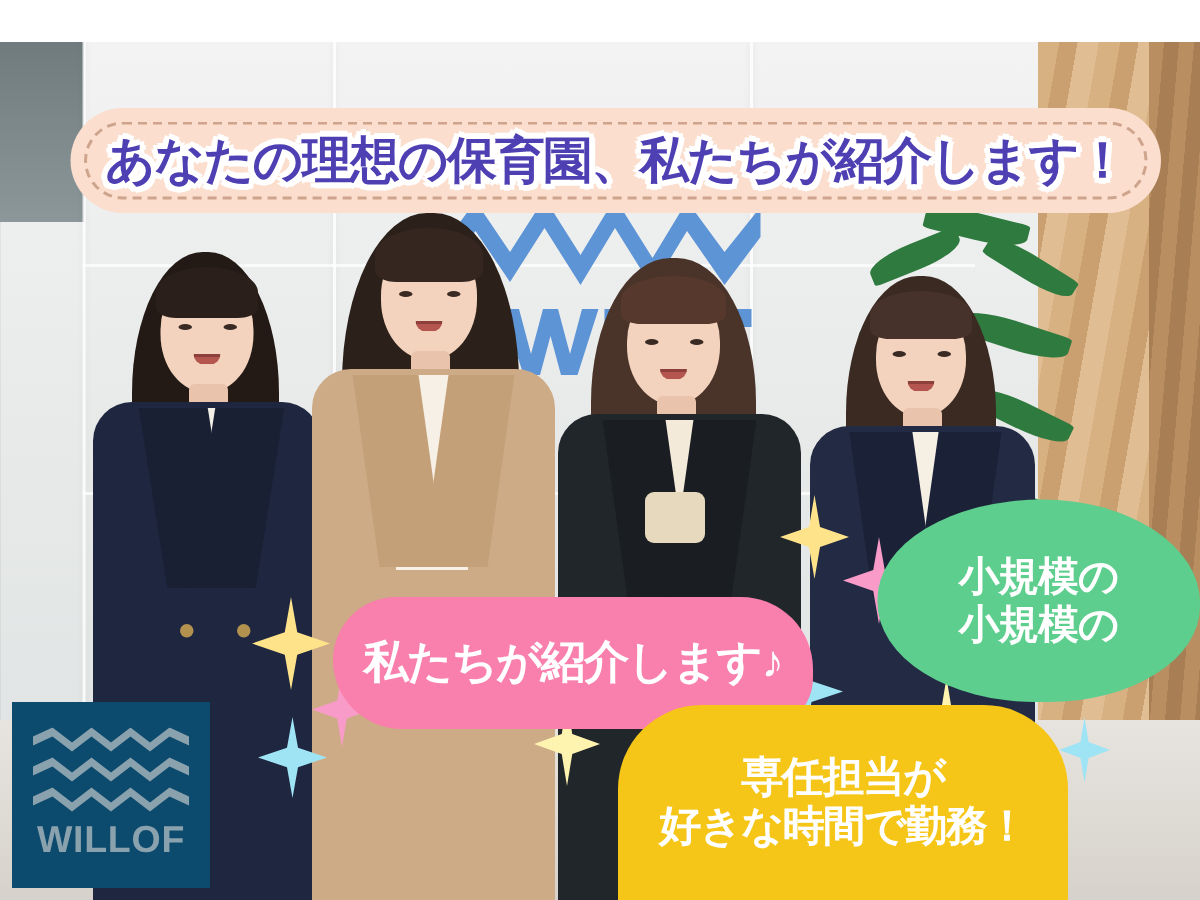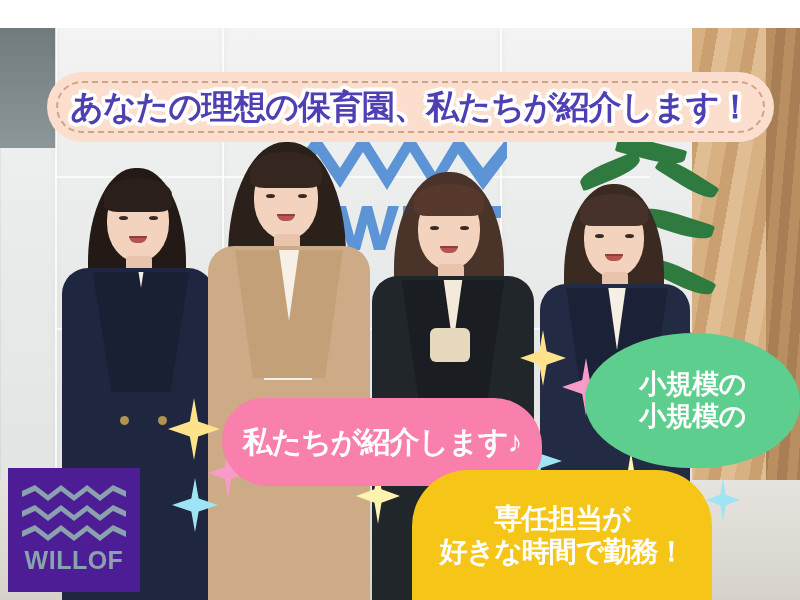--- a/index.html
+++ b/index.html
@@ -108,21 +108,21 @@
     justify-content:center;
   }
   .bubble span { display:block; }
 
   
   .sparkle { position:absolute;
      clip-path: polygon(50% 0%, 58% 38%, 100% 50%, 58% 62%, 50% 100%, 42% 62%, 0% 50%, 42% 38%); }
 
   
   .logo-card { position:absolute; left:8px; top:468px; width:132px; height:124px;
-               background:#4c1d95; display:flex; flex-direction:column;
+               background:#0c4a6e; display:flex; flex-direction:column;
                align-items:center; justify-content:center; gap:3px; }
   .logo-mark { width:104px; height:58px; }
   .logo-mark svg { display:block; width:100%; height:100%; }
   .logo-word { font-family:"Liberation Sans", sans-serif; font-weight:bold;
                font-size:25px; color:#8aa2ad; letter-spacing:0.5px; }
 
   .top-strip { position:absolute; left:0; top:0; width:800px; height:28px; background:#ffffff; }
 </style>
 </head>
 <body>

